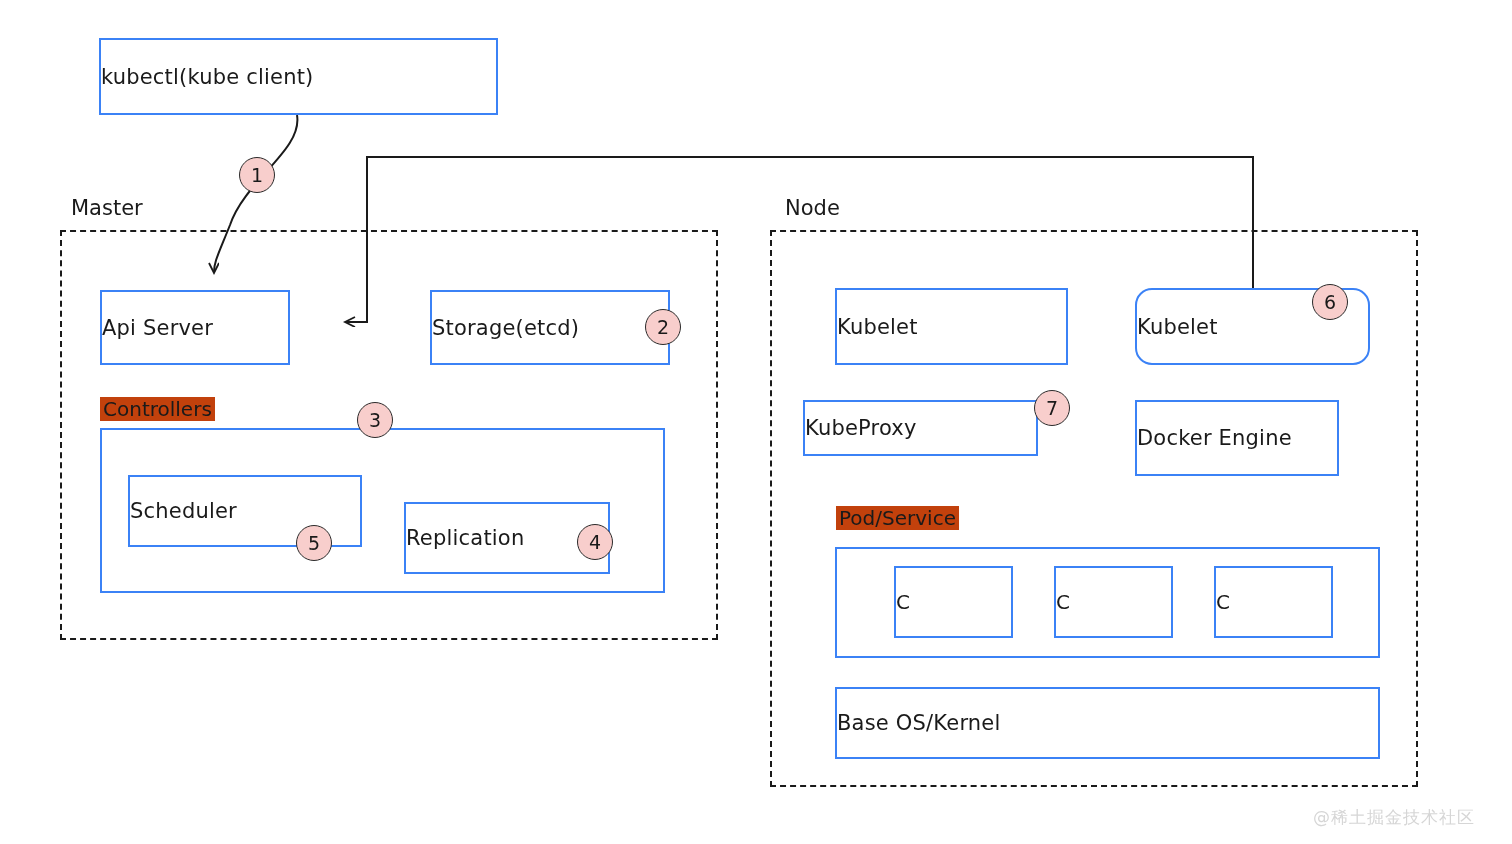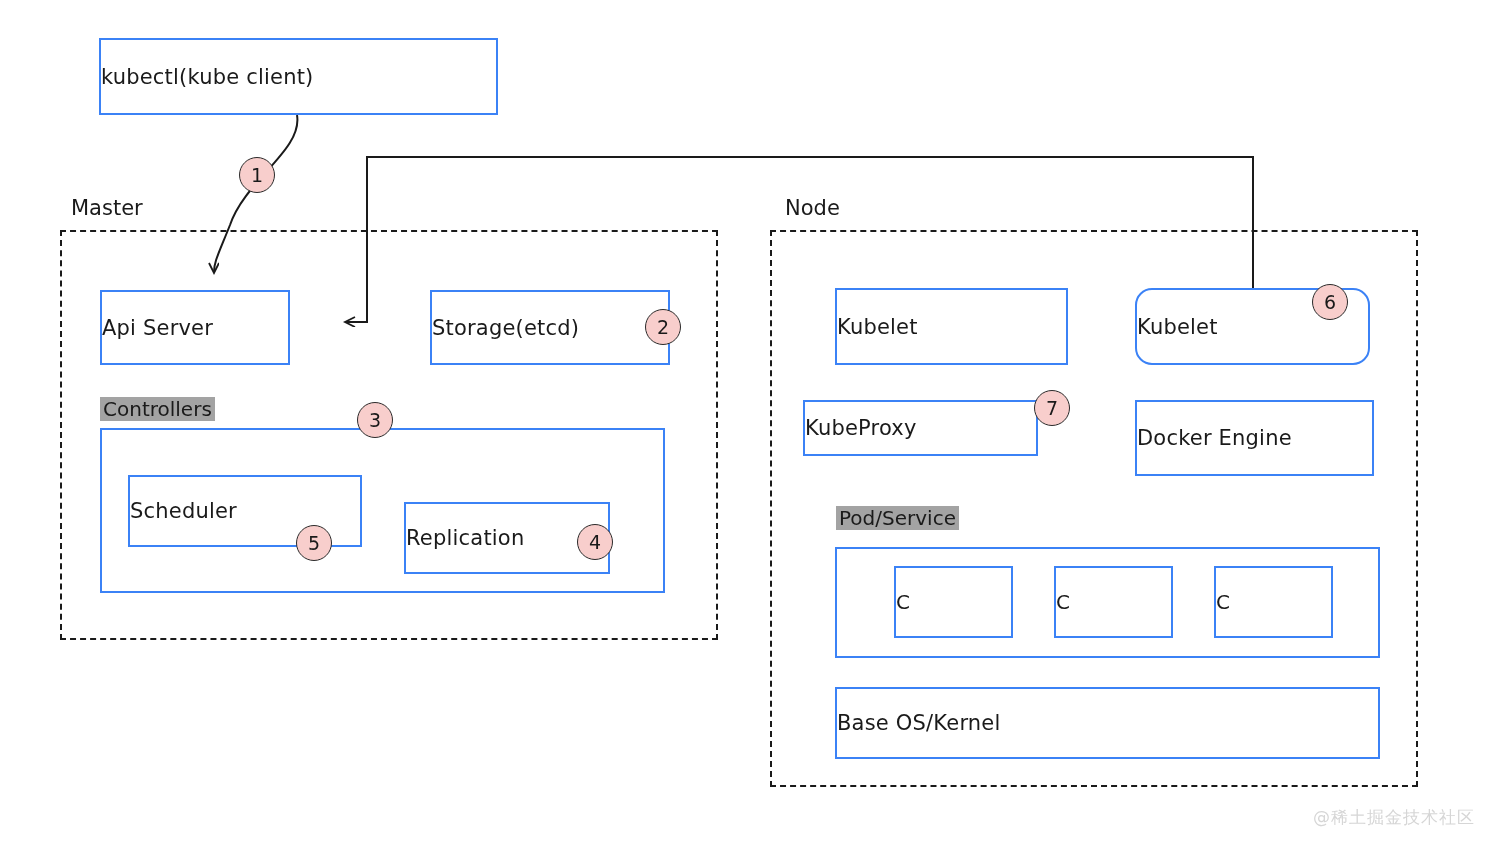--- a/index.html
+++ b/index.html
@@ -50,21 +50,21 @@
     font-size: 21px;
     white-space: nowrap;
     background: #ffffff;
     padding: 0 3px;
   }
   .inner-label {
     position: absolute;
     color: #1a1a1a;
     font-size: 20px;
     white-space: nowrap;
-    background: #a3a3a3;
+    background: #c2410c;
     padding: 0 3px;
   }
   .badge {
     position: absolute;
     box-sizing: border-box;
     width: 36px;
     height: 36px;
     border-radius: 50%;
     border: 1.6px solid #2b2b2b;
     background: #f8cecc;
@@ -140,21 +140,21 @@
   </div>
 
   <div class="node-box" style="left:1135px; top:288px; width:235px; height:77px;border-radius:17px;">
     <span>Kubelet</span>
   </div>
 
   <div class="node-box" style="left:803px; top:400px; width:235px; height:56px;">
     <span>KubeProxy</span>
   </div>
 
-  <div class="node-box" style="left:1135px; top:400px; width:239px; height:76px;">
+  <div class="node-box" style="left:1135px; top:400px; width:204px; height:76px;">
     <span>Docker Engine</span>
   </div>
 
   <div class="inner-label" style="left:836px; top:506px;">Pod/Service</div>
 
   <div class="node-box" style="left:835px; top:547px; width:545px; height:111px;"></div>
 
   <div class="node-box container-box" style="left:894px; top:566px; width:119px; height:72px;">
     <span>C</span>
   </div>

